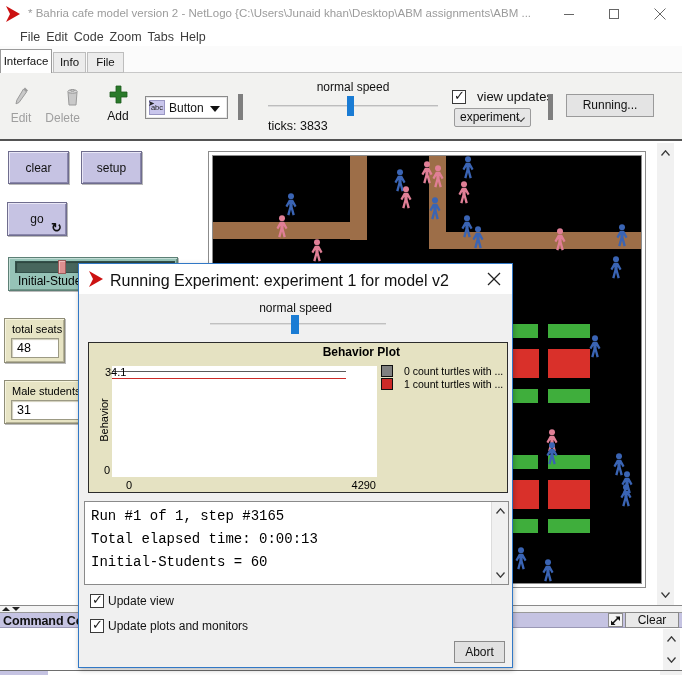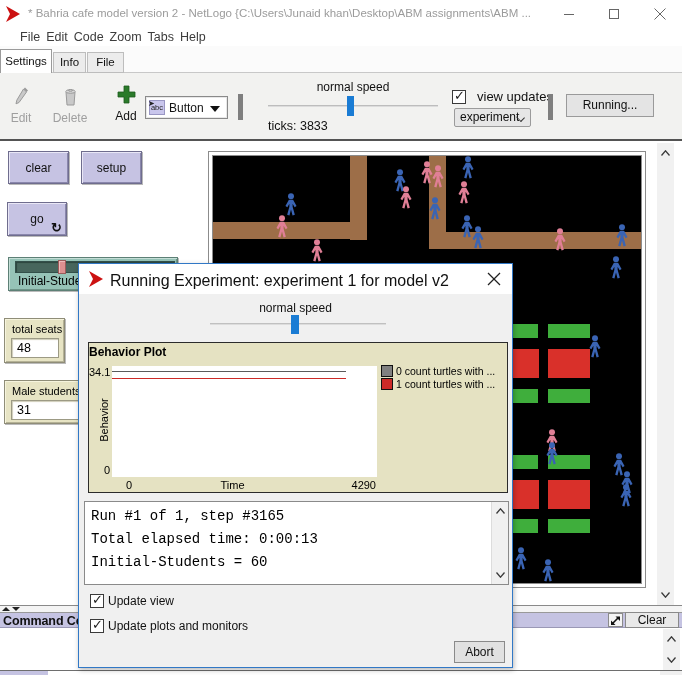--- a/index.html
+++ b/index.html
@@ -99,30 +99,30 @@
   .dialog { position:absolute; left:78px; top:263px; width:435px; height:405px; background:#f0f0f0; border:1px solid #3178c6; box-shadow:1px 2px 5px rgba(0,0,0,0.28); }
   .dlg-titlebar { position:absolute; left:0; top:0; width:100%; height:30px; background:#fff; }
   .dlg-icon { position:absolute; left:9px; top:6px; width:18px; height:18px; }
   .dlg-title { position:absolute; left:31px; top:8px; font-size:16px; color:#111; white-space:nowrap; }
   .dlg-close { position:absolute; right:10px; top:7px; width:16px; height:16px; }
   .dlg-speed-label { position:absolute; left:0; top:37px; width:100%; text-align:center; font-size:12px; color:#111; }
   .dlg-track { position:absolute; left:131px; top:59px; width:176px; height:2px; background:#dcdcdc; border-top:1px solid #c0c0c0; }
   .dlg-handle { position:absolute; left:212px; top:51px; width:8px; height:19px; background:#1a7cd4; }
 
   .plot { position:absolute; left:9px; top:78px; width:420px; height:151px; background:#e5e2c2; border:1px solid #2b2b2b; }
-  .plot-title { position:absolute; left:0; top:2px; width:311px; text-align:left; font-size:12px; font-weight:bold; color:#000; }
+  .plot-title { position:absolute; left:0; top:2px; width:311px; text-align:right; font-size:12px; font-weight:bold; color:#000; }
   .plot-area { position:absolute; left:23px; top:23px; width:265px; height:111px; background:#fff; }
-  .plot-ymax { position:absolute; left:0px; top:23px; width:21px; text-align:right; font-size:11px; color:#000; }
+  .plot-ymax { position:absolute; left:16px; top:23px; width:21px; text-align:right; font-size:11px; color:#000; }
   .plot-ymin { position:absolute; left:0px; top:121px; width:21px; text-align:right; font-size:11px; color:#000; }
   .plot-ylabel { position:absolute; left:-20px; top:71px; width:70px; text-align:center; font-size:11px; color:#000; transform:rotate(-90deg); }
   .plot-xmin { position:absolute; left:37px; top:136px; font-size:11px; color:#000; }
   .plot-xlabel { position:absolute; left:11px; top:136px; width:265px; text-align:center; font-size:11px; color:#000; }
   .plot-xmax { position:absolute; left:238px; top:136px; width:49px; text-align:right; font-size:11px; color:#000; }
   .pen-line { position:absolute; left:0; height:1px; }
-  .legend-item { position:absolute; left:292px; display:flex; align-items:flex-start; }
+  .legend-item { position:absolute; left:292px; display:flex; align-items:flex-start;gap:8px; }
   .legend-swatch { width:12px; height:12px; border:1px solid #111; flex:none; }
   .legend-label { font-size:10.5px; color:#000; margin-left:3px; line-height:12px; white-space:nowrap; }
 
   .dlg-output { position:absolute; left:5px; top:237px; width:425px; height:84px; background:#fff; border:1px solid #8a8a8a; }
   .dlg-output-text { position:absolute; left:6px; top:3px; font-family:"Liberation Mono", monospace; font-size:14px; color:#000; line-height:23px; white-space:pre; }
   .dlg-sb { position:absolute; right:0; top:0; width:17px; height:100%; background:#f0f0f0; border-left:1px solid #dcdcdc; }
   .dlg-chk-row { position:absolute; left:11px; display:flex; align-items:center; }
   .dlg-chk-row .lbl { font-size:12px; color:#111; margin-left:4px; }
   .btn-abort { position:absolute; left:375px; top:377px; width:51px; height:22px; background:#e1e1e1; border:1px solid #8a8a8a; font-size:12px; color:#111; text-align:center; line-height:20px; }
 </style>
@@ -156,42 +156,42 @@
     <div class="menu-item">File</div>
     <div class="menu-item">Edit</div>
     <div class="menu-item">Code</div>
     <div class="menu-item">Zoom</div>
     <div class="menu-item">Tabs</div>
     <div class="menu-item">Help</div>
   </div>
 
 <div class="tabstrip">
   <div class="baseline"></div>
-  <div class="tab active" style="left:0; width:52px;">Settings</div>
+  <div class="tab active" style="left:0; width:52px;">Interface</div>
   <div class="tab plain" style="left:53px; width:33px;">Info</div>
   <div class="tab plain" style="left:87px; width:37px;">File</div>
 </div>
 
 <div class="toolbar">
   <div class="tool-ico" style="left:6px; top:14px; width:30px;">
     <svg width="15" height="19" viewBox="0 0 15 19">
       <path d="M9.5,2 L12.5,5 L5,15.5 L2,16.8 L2.8,13.2 Z" fill="#c9c9c9" stroke="#9a9a9a" stroke-width="1"></path>
       <line x1="10.3" y1="1.2" x2="13.3" y2="4.2" stroke="#9a9a9a" stroke-width="2"></line>
     </svg>
     <div class="tool-label disabled">Edit</div>
   </div>
-  <div class="tool-ico" style="left:52px; top:14px; width:36px;">
+  <div class="tool-ico" style="left:44px; top:14px; width:36px;align-items:flex-end;">
     <svg width="15" height="19" viewBox="0 0 15 19">
       <path d="M3,5 L12,5 L11,18 L4,18 Z" fill="#c9c9c9" stroke="#9a9a9a" stroke-width="1"></path>
       <ellipse cx="7.5" cy="4.5" rx="4.7" ry="1.8" fill="#d9d9d9" stroke="#9a9a9a" stroke-width="1"></ellipse>
       <ellipse cx="7.5" cy="3.4" rx="2.1" ry="0.9" fill="none" stroke="#9a9a9a" stroke-width="1"></ellipse>
     </svg>
     <div class="tool-label disabled">Delete</div>
   </div>
-  <div class="tool-ico" style="left:111px; top:12px; width:30px;">
+  <div class="tool-ico" style="left:103px; top:12px; width:30px;">
     <svg width="19" height="19" viewBox="0 0 19 19">
       <path d="M7,1 L12,1 L12,7 L18,7 L18,12 L12,12 L12,18 L7,18 L7,12 L1,12 L1,7 L7,7 Z" fill="#2a7a2a" stroke="#1d5c1d" stroke-width="0.8"></path>
     </svg>
     <div class="tool-label">Add</div>
   </div>
 
   <div class="dd-widget">
     <div class="abc-ico">abc<span class="abc-cursor">➤</span></div>
     <div class="dd-text">Button</div>
     <div class="dd-arrow"></div>
@@ -413,21 +413,20 @@
   <div class="plot">
     <div class="plot-title">Behavior Plot</div>
     <div class="plot-area">
       <div class="pen-line" id="pen0" style="top: 5px; width: 234px; background: rgb(90, 90, 90);"></div>
       <div class="pen-line" id="pen1" style="top: 12px; width: 234px; background: rgb(204, 42, 39);"></div>
     </div>
     <div class="plot-ymax">34.1</div>
     <div class="plot-ymin">0</div>
     <div class="plot-ylabel">Behavior</div>
     <div class="plot-xmin">0</div>
-    <div class="plot-xlabel">Time</div>
     <div class="plot-xmax">4290</div>
     <div class="legend-item" style="top:22px;">
       <div class="legend-swatch" id="sw0" style="background: rgb(128, 128, 128);"></div>
       <div class="legend-label">0 count turtles with ...</div>
     </div>
     <div class="legend-item" style="top:35px;">
       <div class="legend-swatch" id="sw1" style="background: rgb(204, 42, 39);"></div>
       <div class="legend-label">1 count turtles with ...</div>
     </div>
   </div>

